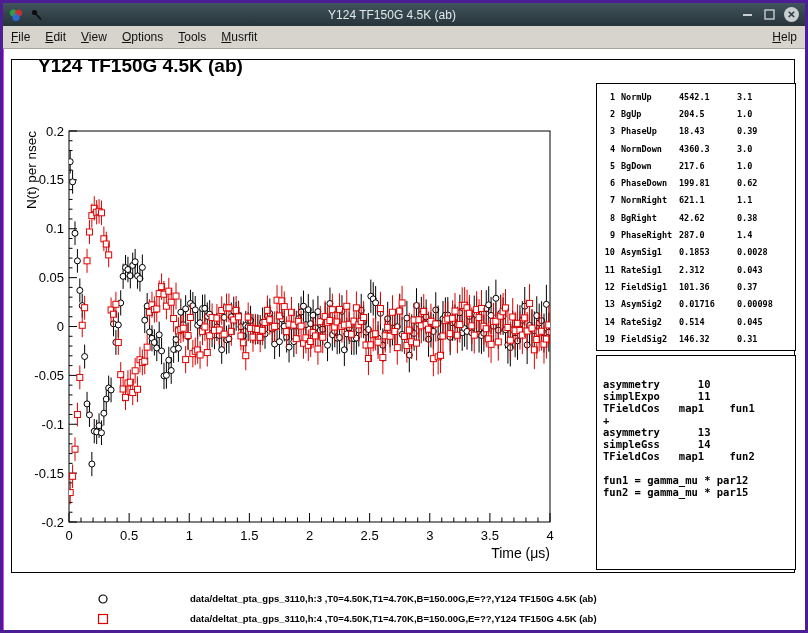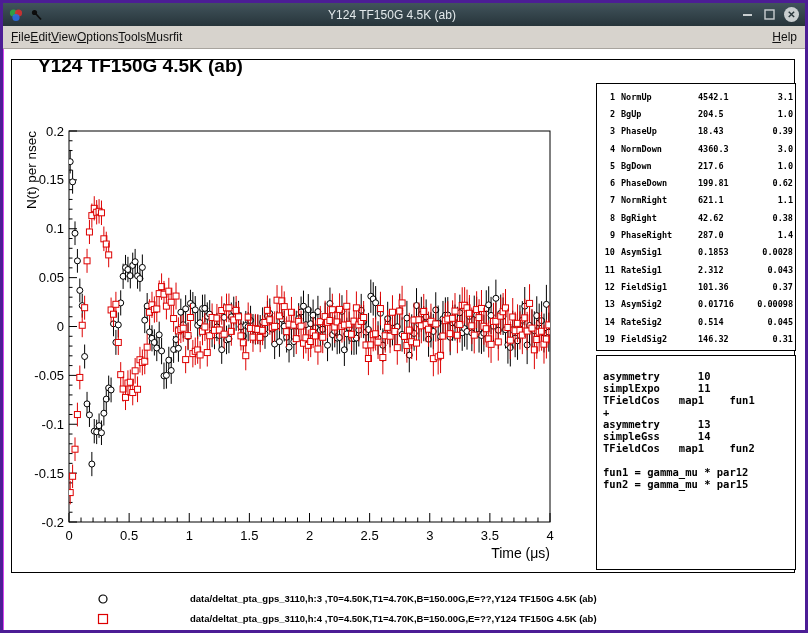--- a/index.html
+++ b/index.html
@@ -4,35 +4,35 @@
 <style>
   html,body{margin:0;padding:0;background:#6b6b6b;font-family:"Liberation Sans",sans-serif;}
   .window{position:relative;width:808px;height:633px;background:#d946ef;border:3px solid #4c1d95;box-sizing:border-box;overflow:hidden;}
   
   .titlebar{height:23px;background:linear-gradient(#41545c,#27343a);display:flex;align-items:center;padding:0 5px;gap:5px;}
   .tb-icon{width:16px;height:16px;display:flex;align-items:center;justify-content:center;}
   .tb-title{flex:1;text-align:center;color:#e3e9eb;font-size:12px;white-space:nowrap;overflow:hidden;}
   .tb-btn{width:17px;height:17px;display:flex;align-items:center;justify-content:center;cursor:pointer;}
   .close-circle{width:15px;height:15px;border-radius:50%;background:#c9ced0;color:#2a373d;font-size:10px;font-weight:bold;display:flex;align-items:center;justify-content:center;line-height:1;}
   
-  .menubar{height:22px;background:#d7d3cd;border-bottom:1px solid #a8a49e;display:flex;align-items:center;font-size:12px;color:#111;padding:0 8px;}
+  .menubar{height:22px;background:#d7d3cd;border-bottom:1px solid #a8a49e;display:flex;align-items:center;font-size:12px;color:#111;padding:0 8px;gap:15px;}
   .menu-item{cursor:default;white-space:nowrap;}
   .menu-spacer{flex:1;}
   
   .canvas{position:absolute;left:1px;top:46px;width:806px;height:586px;background:#fff;}
   .plot-title{position:absolute;left:34px;top:6px;font-size:19px;font-weight:bold;color:#000;}
   .pad{position:absolute;left:7px;top:10px;width:784px;height:514px;border:1px solid #000;box-sizing:border-box;}
   #plot-svg{position:absolute;left:0;top:0;}
   .param-box{position:absolute;left:592px;top:34px;width:200px;height:268px;border:1px solid #000;box-sizing:border-box;background:#fff;padding:4px 2px 0 6px;font-family:"DejaVu Sans Mono",monospace;font-weight:bold;font-size:8.5px;color:#000;}
   .param-row{display:flex;height:17.3px;align-items:center;}
   .p-idx{width:12px;text-align:right;}
-  .p-name{width:77px;margin-left:6px;}
+  .p-name{width:58px;margin-left:6px;}
   .p-val{width:58px;}
-  .p-err{flex:1;text-align:right;}
-  .theory-box{position:absolute;left:592px;top:306px;width:200px;height:215px;border:1px solid #000;box-sizing:border-box;background:#fff;padding:14px 6px;font-family:"DejaVu Sans Mono",monospace;font-weight:bold;font-size:10.5px;line-height:12px;white-space:pre;color:#000;}
+  .p-err{flex:1;}
+  .theory-box{position:absolute;left:592px;top:306px;width:200px;height:215px;border:1px solid #000;box-sizing:border-box;background:#fff;padding:22px 6px;font-family:"DejaVu Sans Mono",monospace;font-weight:bold;font-size:10.5px;line-height:12px;white-space:pre;color:#000;}
   .statusline{position:absolute;left:10px;top:529px;font-family:"DejaVu Sans Mono",monospace;font-weight:bold;font-size:9.5px;color:#000;white-space:nowrap;}
   .legend{position:absolute;left:0;top:540px;width:806px;}
   .legend-row{position:relative;height:20px;}
   .legend-marker{position:absolute;left:92px;top:3px;width:14px;height:14px;}
   .legend-label{position:absolute;left:186px;top:4px;font-size:9.5px;font-weight:bold;color:#000;white-space:nowrap;text-align:center;}
 </style>
 </head>
 <body>
 
 <div class="window">

